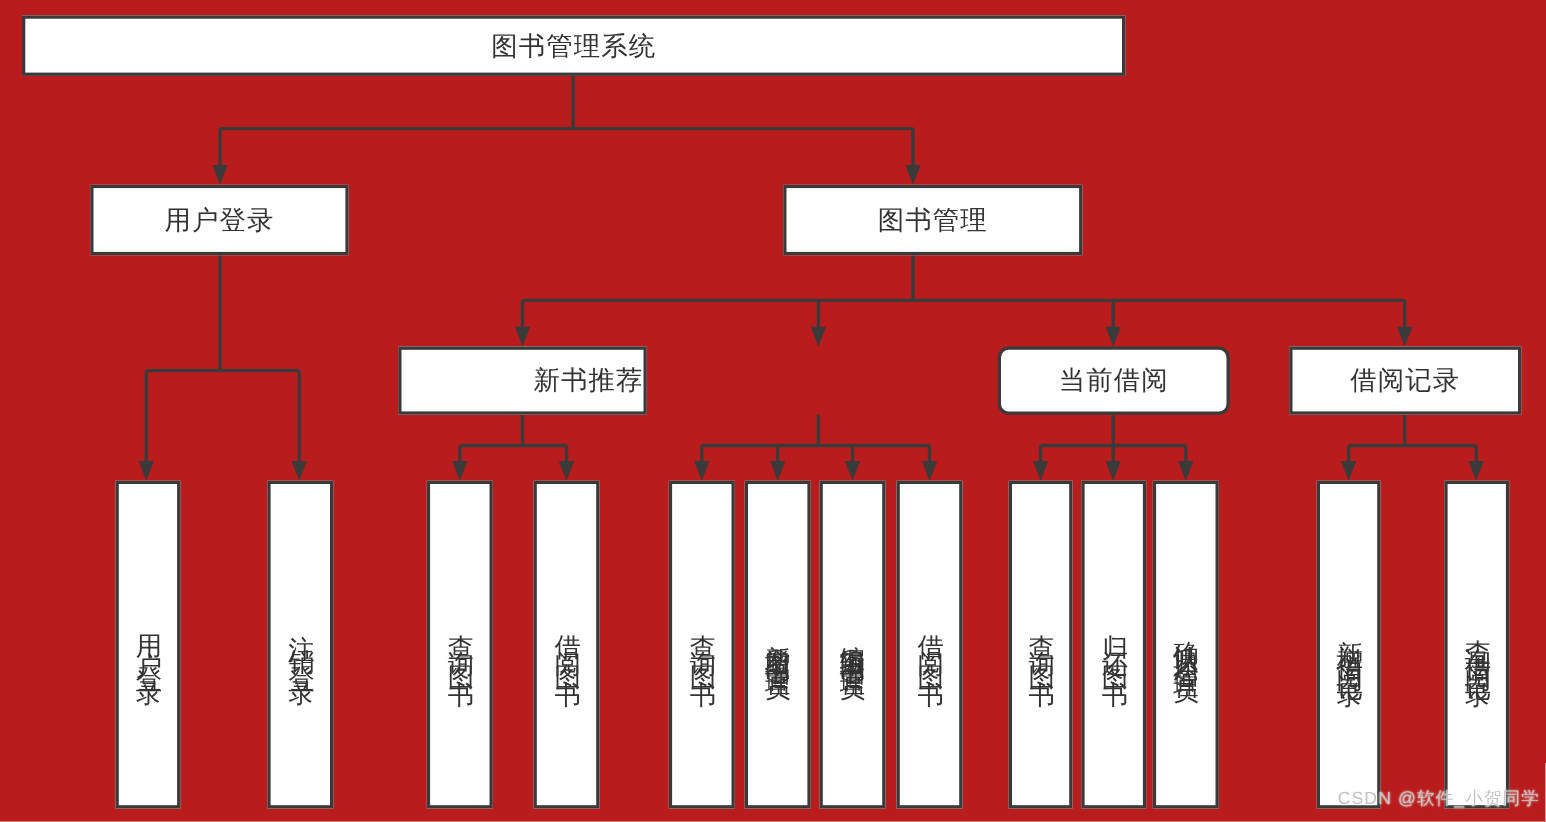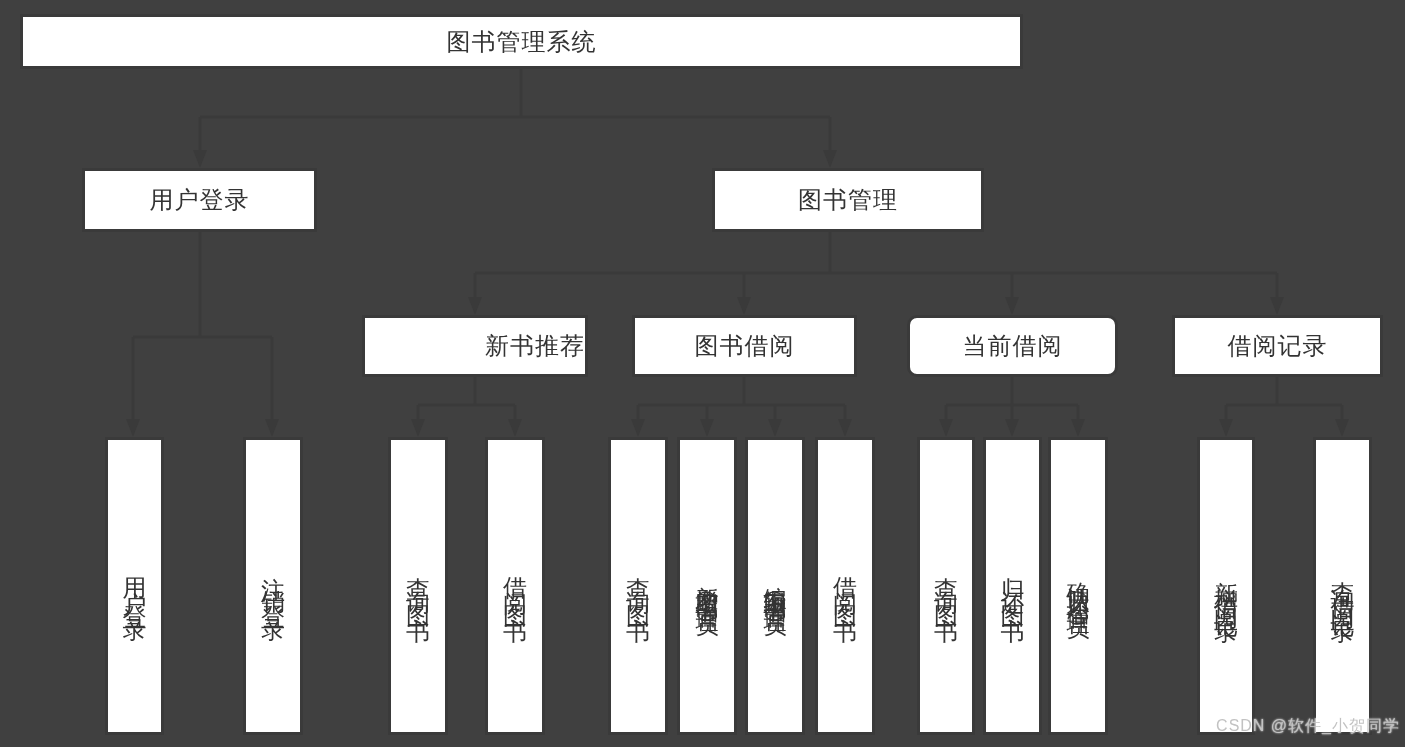--- a/index.html
+++ b/index.html
@@ -5,21 +5,21 @@
   html, body {
     margin: 0;
     padding: 0;
     background: #ffffff;
     font-family: "Liberation Sans", sans-serif;
   }
   .stage {
     position: relative;
     width: 1405px;
     height: 747px;
-    background: #404040;
+    background: #b91c1c;
     overflow: hidden;
   }
   .connectors {
     position: absolute;
     left: 0; top: 0;
     width: 1405px;
     height: 747px;
   }
   .box {
     position: absolute;
@@ -132,23 +132,20 @@
   <div id="user-login-box" class="box">
     <span class="hlabel">用户登录</span>
   </div>
   <div id="book-mgmt-box" class="box">
     <span class="hlabel">图书管理</span>
   </div>
 
   <div id="new-book-rec-box" class="box">
     <span class="hlabel">新书推荐</span>
   </div>
-  <div id="book-borrow-box" class="box">
-    <span class="hlabel">图书借阅</span>
-  </div>
   <div id="current-borrow-box" class="box">
     <span class="hlabel">当前借阅</span>
   </div>
   <div id="borrow-record-box" class="box">
     <span class="hlabel">借阅记录</span>
   </div>
 
   <div id="leaf-ul-login" class="box leaf">
     <span class="vtext ls-xl">用户登录</span>
   </div>

